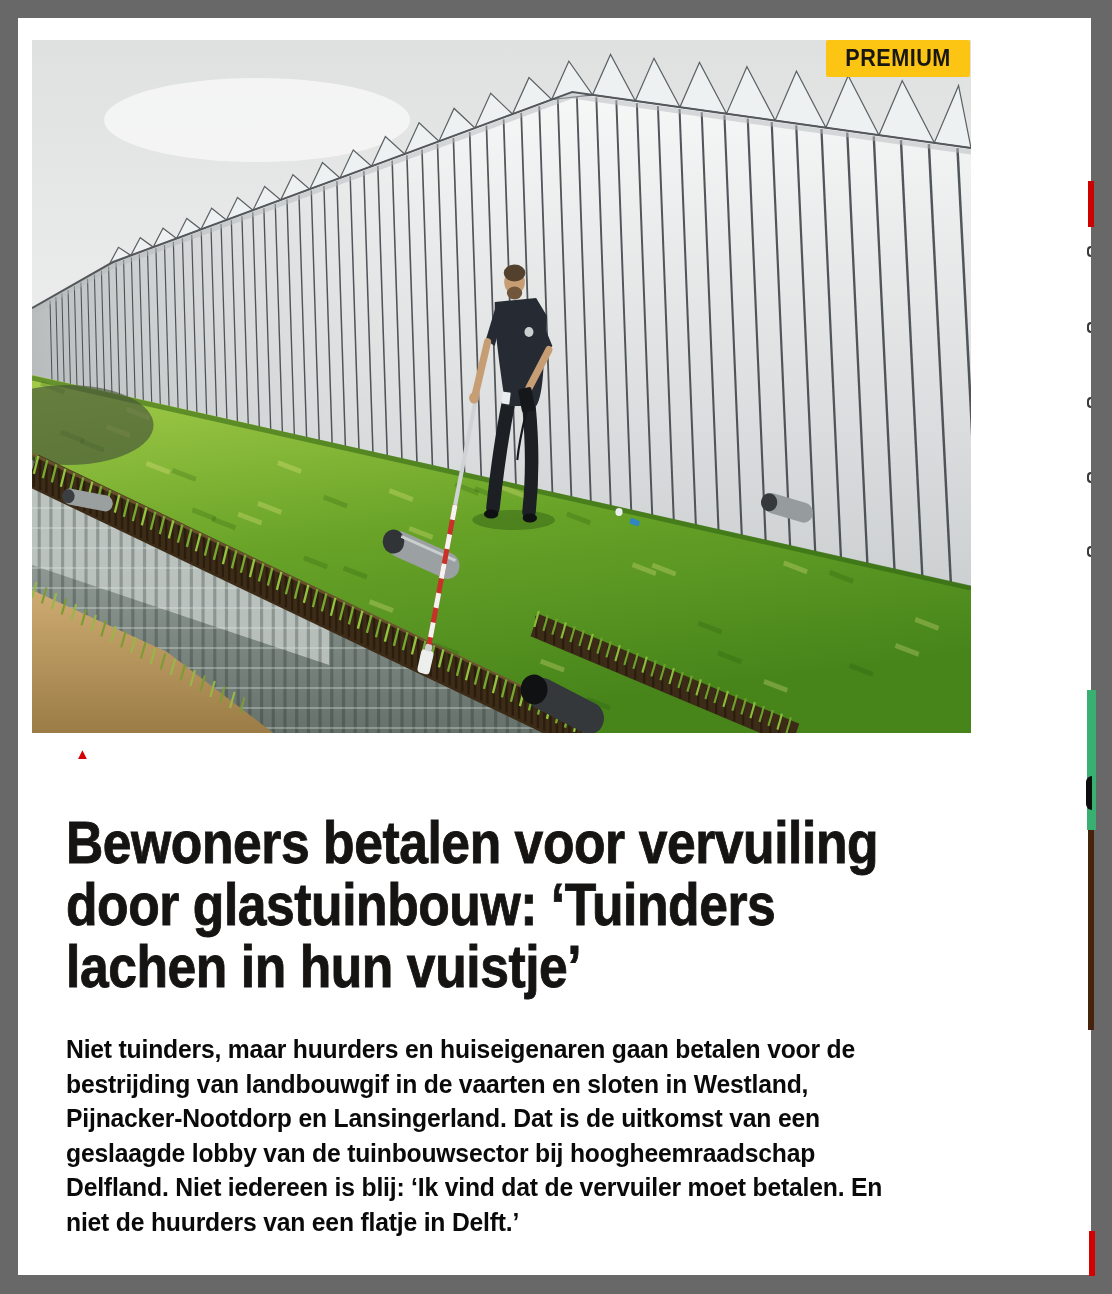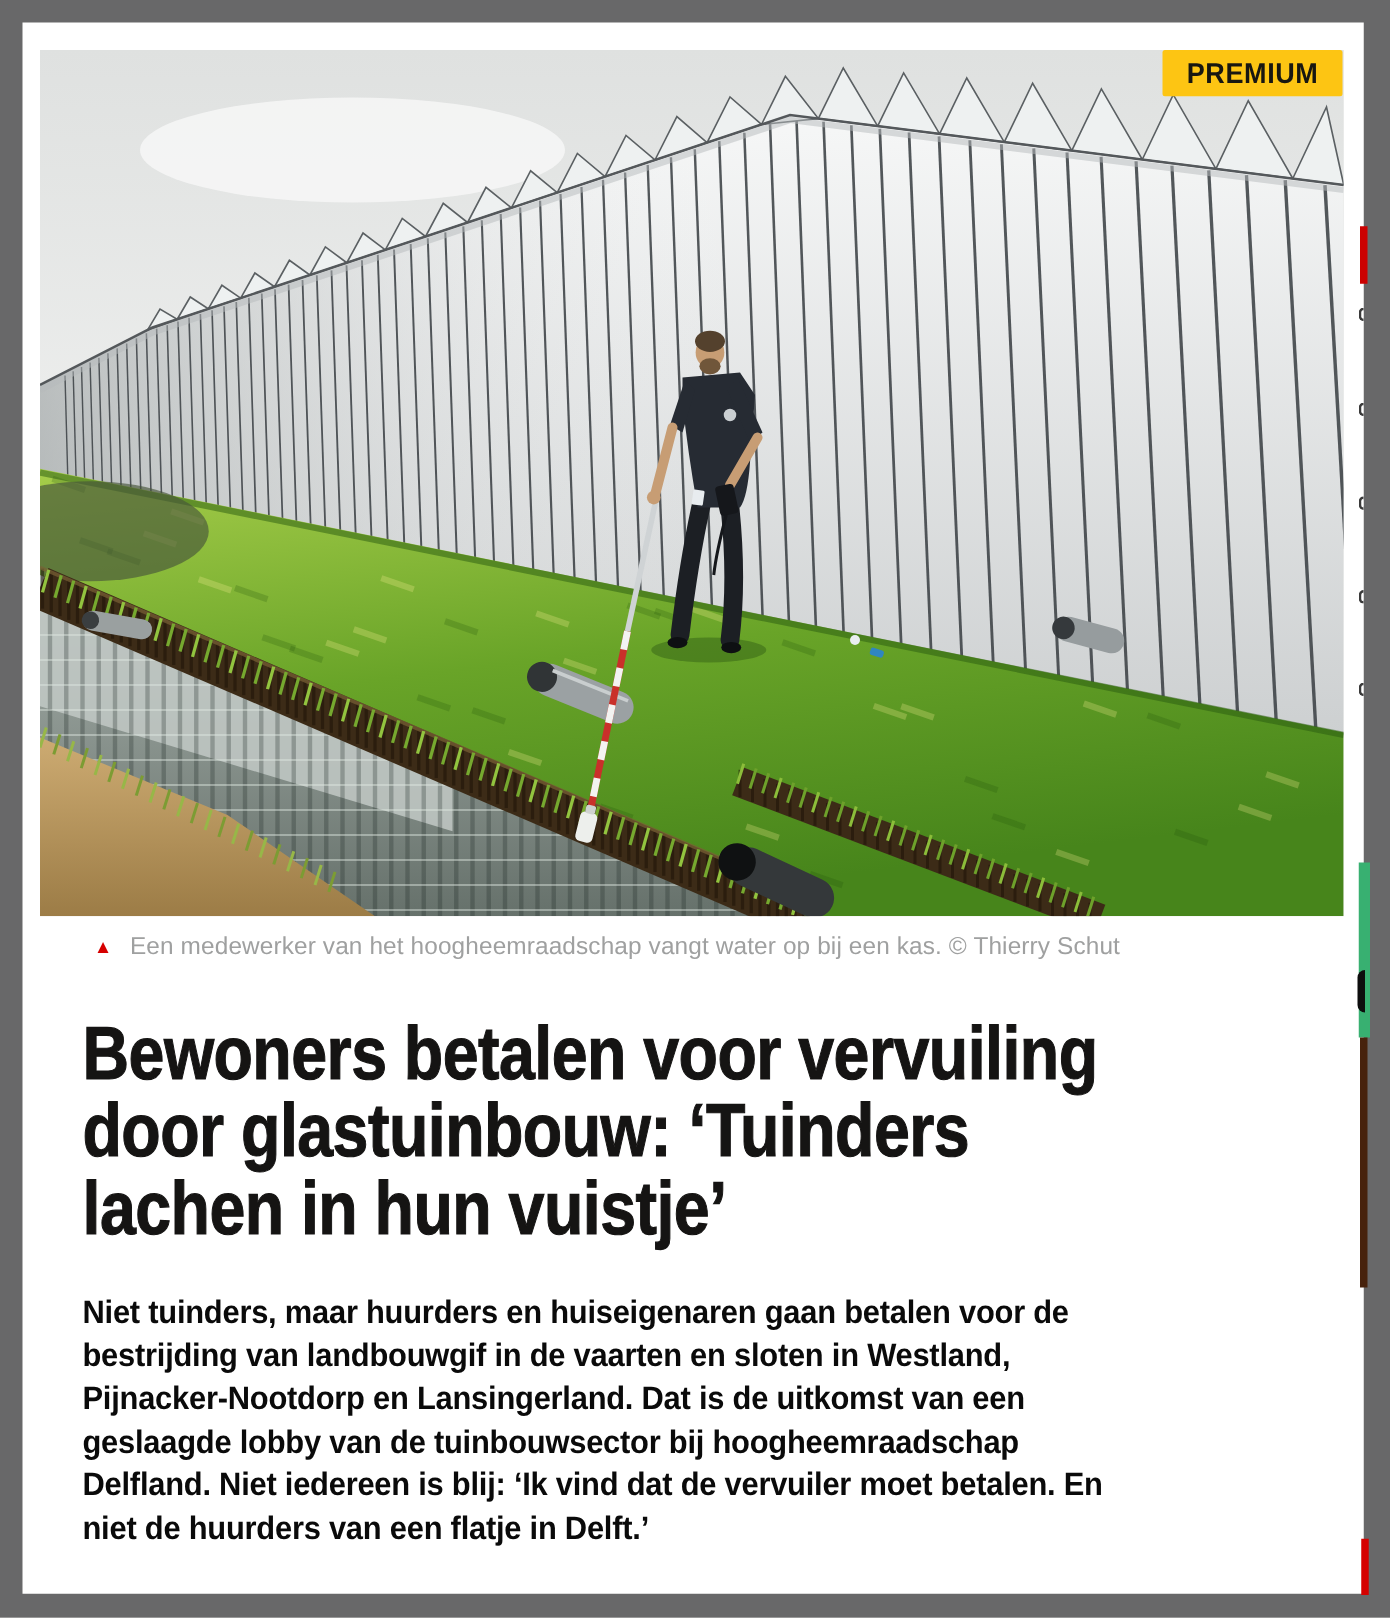--- a/index.html
+++ b/index.html
@@ -1,19 +1,19 @@
 <!DOCTYPE html>
 <html><head>
 <meta charset="utf-8">
 <style>
   html,body{margin:0;padding:0;}
   body{background:#686869;font-family:"Liberation Sans",sans-serif;}
   .stage{position:relative;width:1112px;height:1294px;overflow:hidden;background:#686869;}
   .card{position:absolute;left:18px;top:18px;width:1073px;height:1257px;background:#ffffff;}
-  .hero{position:absolute;left:14px;top:22px;width:1043px;height:693px;overflow:hidden;background:#e9eae9;}
+  .hero{position:absolute;left:14px;top:22px;width:939px;height:693px;overflow:hidden;background:#e9eae9;}
   .hero svg{display:block;width:100%;height:100%;}
   .premium-badge{position:absolute;top:0;right:1px;height:37px;background:#fdc513;color:#181711;
     font-weight:700;font-size:23px;line-height:37px;padding:0 16px;letter-spacing:.5px;border-radius:2px;}
   .premium-badge span{display:inline-block;transform:scaleX(.94);transform-origin:50% 50%;}
   .caption{position:absolute;left:0;top:728px;width:100%;box-sizing:border-box;padding-left:57px;
     display:flex;align-items:center;gap:14px;color:#9fa0a0;font-size:19.5px;letter-spacing:.1px;}
   .caption .tri{color:#d60000;font-size:15px;line-height:1;}
   .headline{position:absolute;left:48px;top:794px;width:1060px;margin:0;
     font-size:60px;line-height:62px;font-weight:700;color:#151413;letter-spacing:-.5px;
     -webkit-text-stroke:.9px #151413;white-space:pre-line;transform:scaleX(.86);transform-origin:0 0;}
@@ -574,21 +574,20 @@
         </g>
       </svg>
 
       <div class="premium-badge">
         <span>PREMIUM</span>
       </div>
     </div>
 
     <div class="caption">
       <span class="tri">▲</span>
-      <span>Een medewerker van het hoogheemraadschap vangt water op bij een kas. © Thierry Schut</span>
     </div>
 
     <h1 class="headline">Bewoners betalen voor vervuiling
 door glastuinbouw: ‘Tuinders
 lachen in hun vuistje’</h1>
 
     <p class="intro">Niet tuinders, maar huurders en huiseigenaren gaan betalen voor de
 bestrijding van landbouwgif in de vaarten en sloten in Westland,
 Pijnacker-Nootdorp en Lansingerland. Dat is de uitkomst van een
 geslaagde lobby van de tuinbouwsector bij hoogheemraadschap

